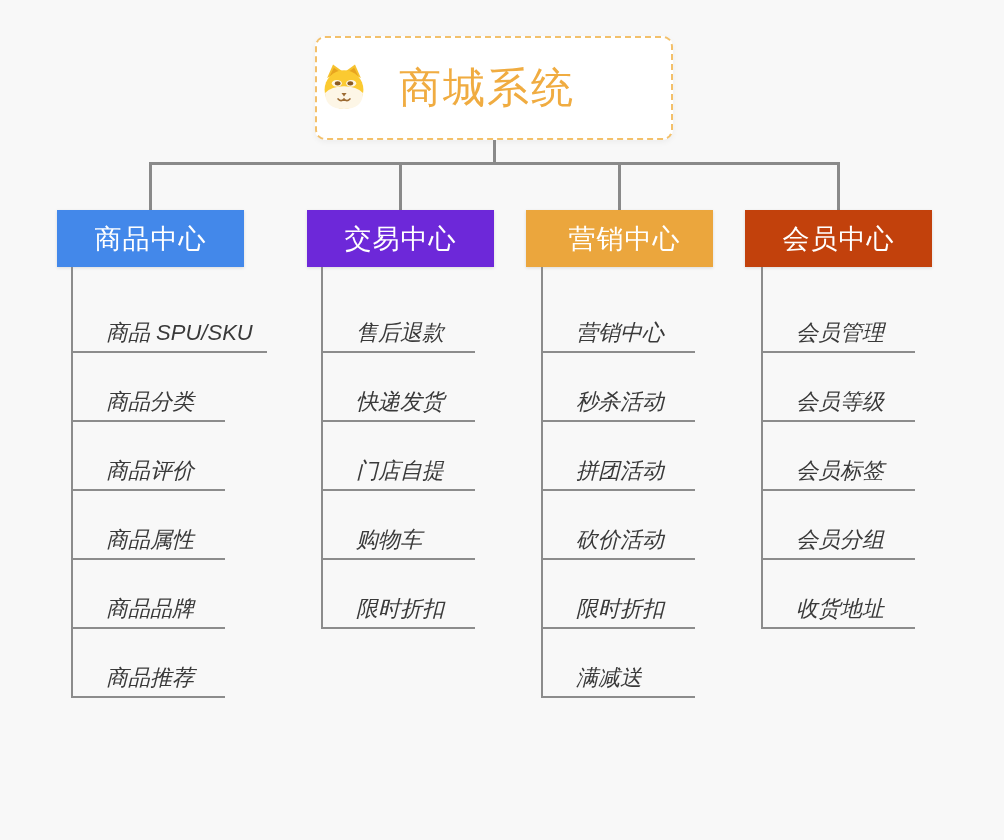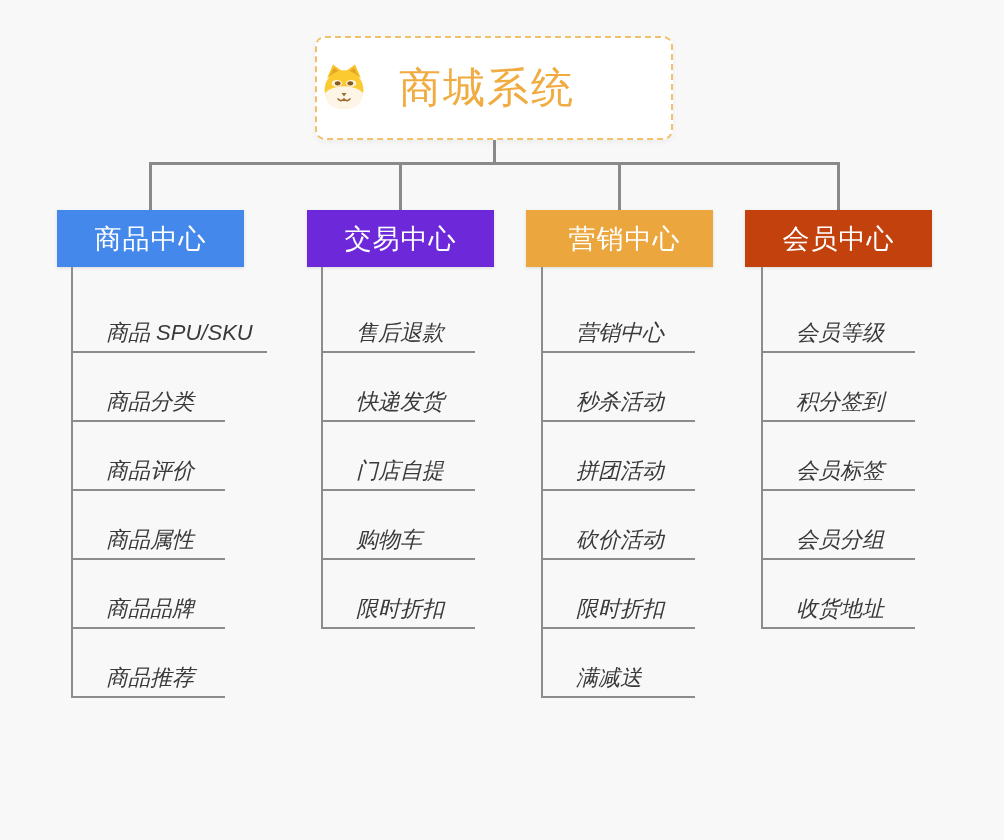--- a/index.html
+++ b/index.html
@@ -157,20 +157,20 @@
   <ul class="leaf-list c3">
     <li class="leaf">营销中心</li>
     <li class="leaf">秒杀活动</li>
     <li class="leaf">拼团活动</li>
     <li class="leaf">砍价活动</li>
     <li class="leaf">限时折扣</li>
     <li class="leaf">满减送</li>
   </ul>
 
   <ul class="leaf-list c4">
+    <li class="leaf">会员管理</li>
     <li class="leaf">会员等级</li>
-    <li class="leaf">积分签到</li>
     <li class="leaf">会员标签</li>
     <li class="leaf">会员分组</li>
     <li class="leaf">收货地址</li>
   </ul>
 
 </div>
 
 </body></html>

